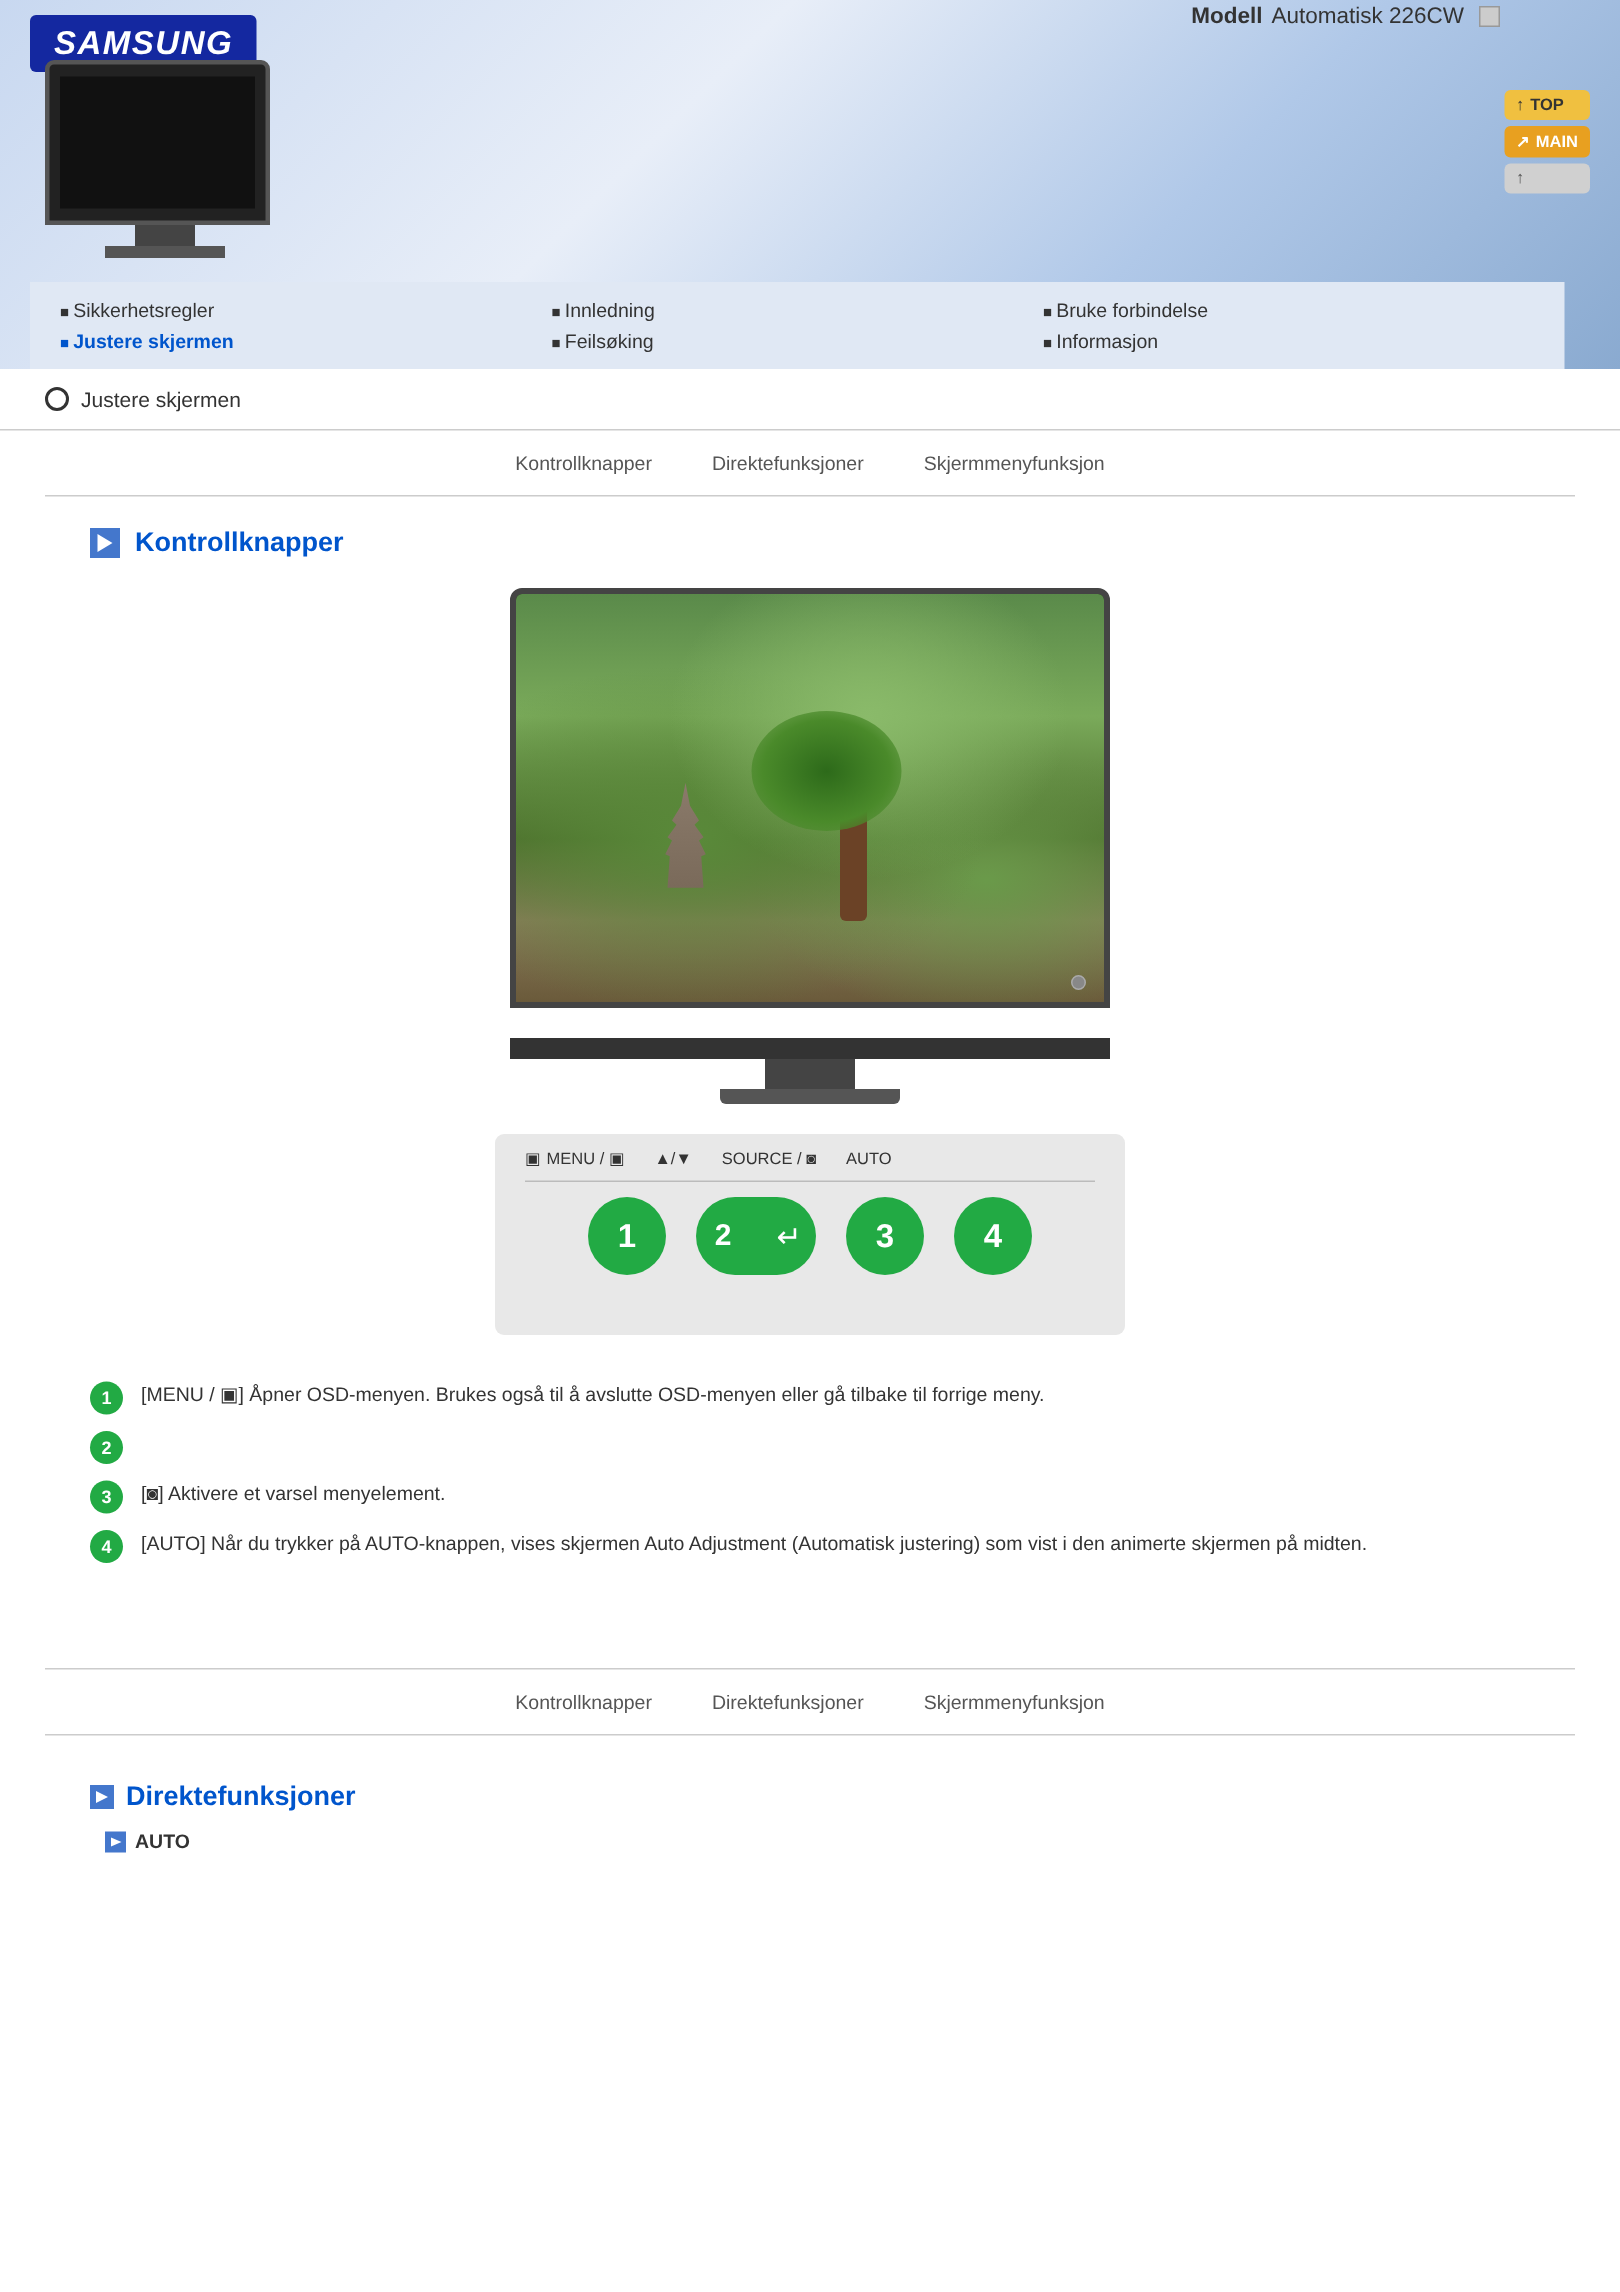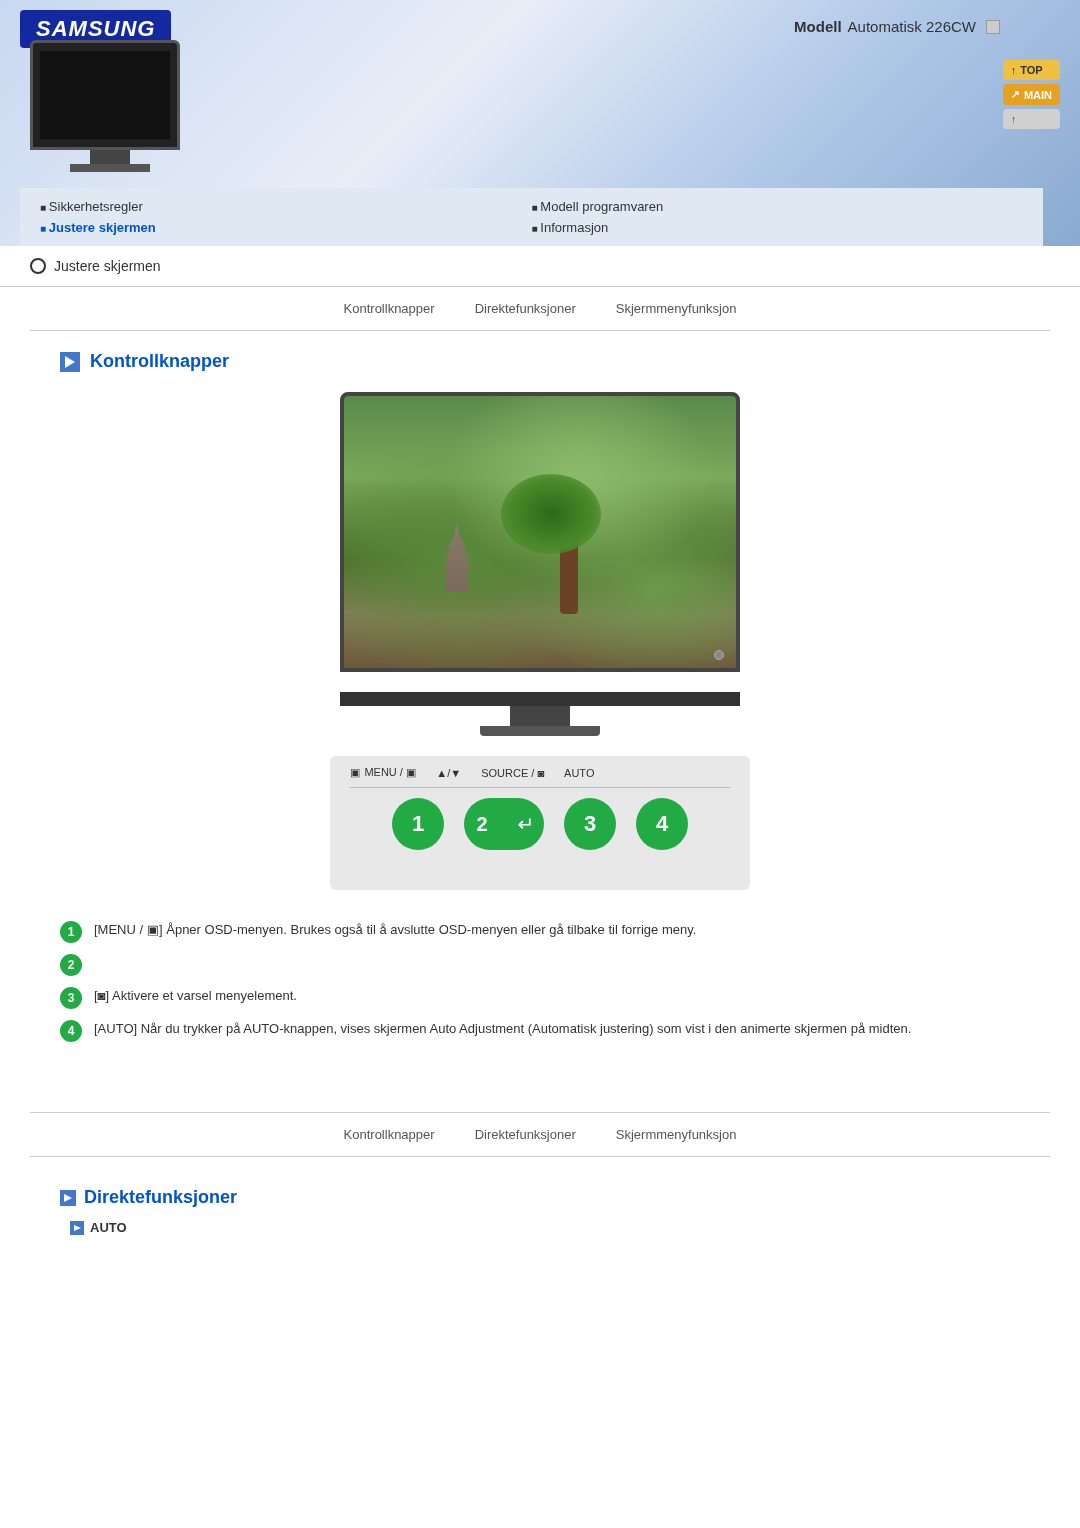--- a/index.html
+++ b/index.html
@@ -471,21 +471,21 @@
     }
   </style>
 </head>
 <body>
 
 <div class="header">
   
   <div class="samsung-logo">SAMSUNG</div>
 
   
-  <div style="position:absolute; top:18px; right:80px; font-size:15px; display:flex; align-items:center; gap:6px;">
+  <div style="position:absolute; top:2px; right:80px; font-size:15px; display:flex; align-items:center; gap:6px;">
     <span style="font-weight:bold;">Modell</span>
     <span>Automatisk 226CW</span>
     <div class="model-box"></div>
   </div>
 
   
   <div class="monitor-img">
     <div class="monitor-body">
       <div class="monitor-screen"></div>
     </div>
@@ -510,21 +510,25 @@
     </div>
   </div>
 
   
   <div class="nav-bar" style="margin-top:140px;align-items:center;">
     <div class="nav-col">
       <a class="nav-item" href="#">Sikkerhetsregler</a>
       <a class="nav-item active" href="#">Justere skjermen</a>
     </div>
     <div class="nav-col">
-      <a class="nav-item" href="#">Modell programvaren</a>
+      <a class="nav-item" href="#">Innledning</a>
+      <a class="nav-item" href="#">Feilsøking</a>
+    </div>
+    <div class="nav-col">
+      <a class="nav-item" href="#">Bruke forbindelse</a>
       <a class="nav-item" href="#">Informasjon</a>
     </div>
   </div>
 </div>
 
 <div class="breadcrumb-section">
   <div class="breadcrumb-content">
     <div class="breadcrumb-icon"></div>
     <span class="breadcrumb-text">Justere skjermen</span>
   </div>

